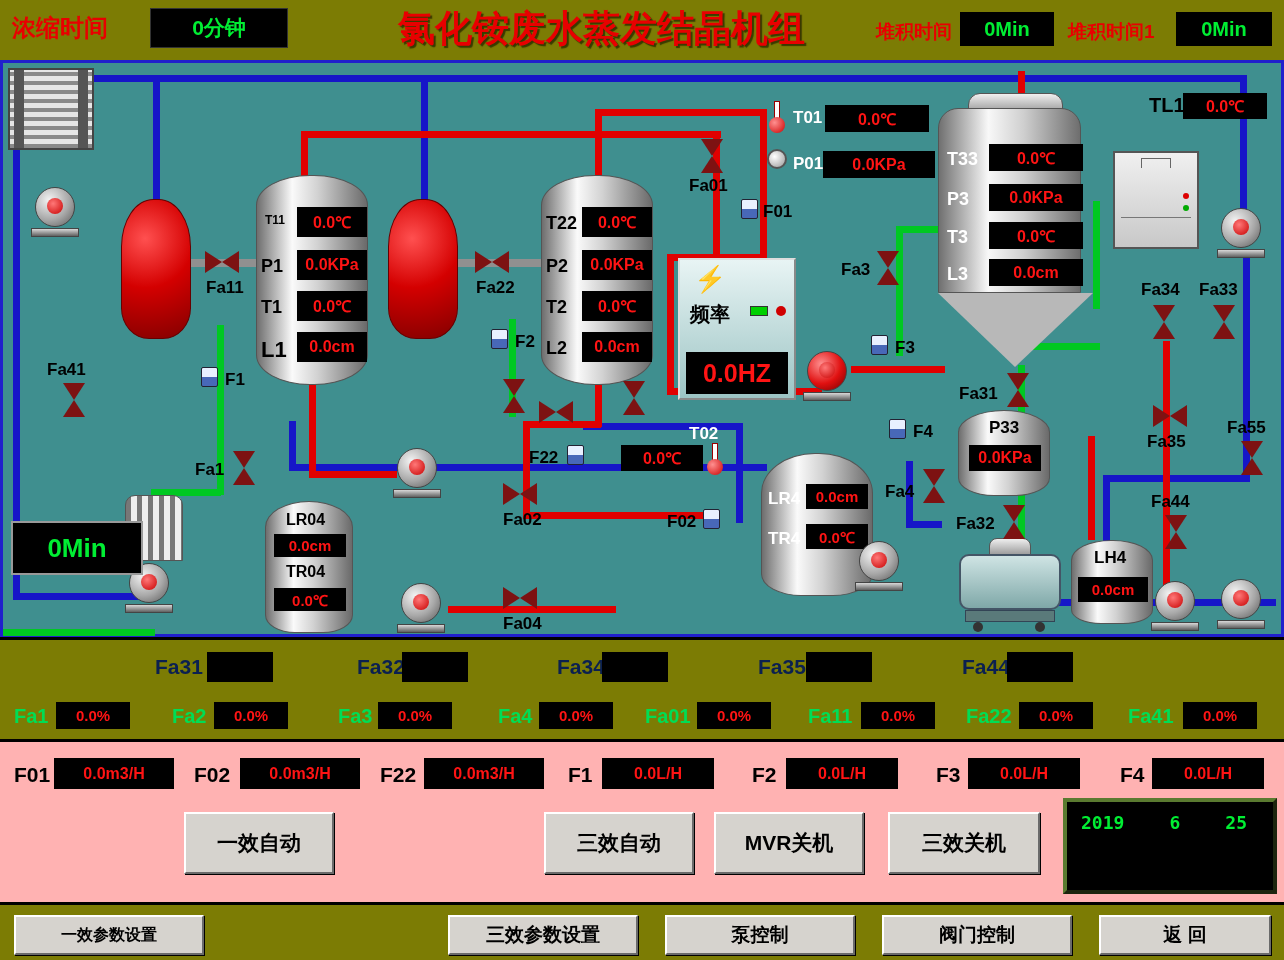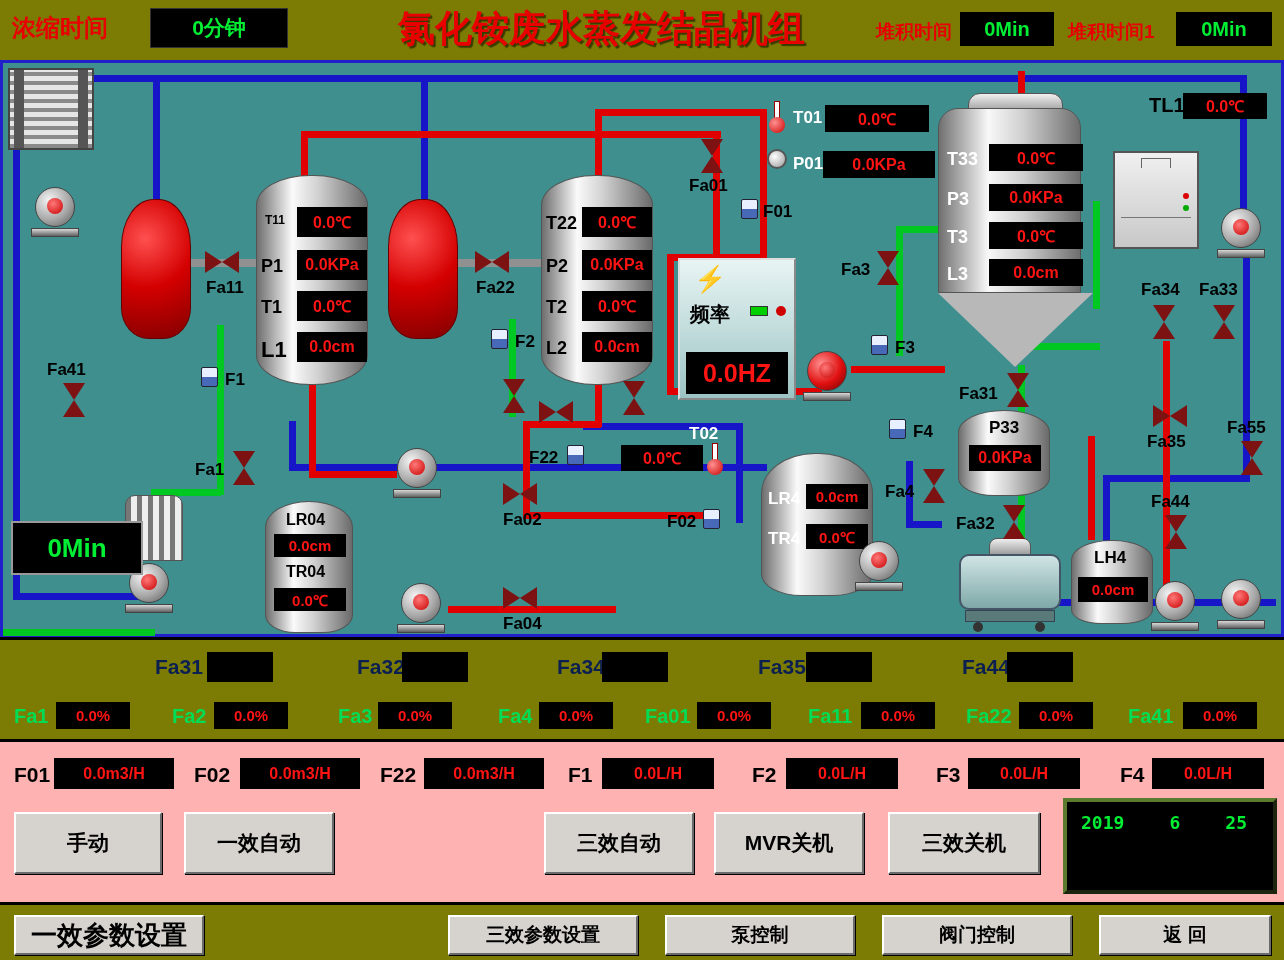--- a/index.html
+++ b/index.html
@@ -333,36 +333,35 @@
     <div class="dv" style="left:424px;top:16px;width:120px;height:31px">0.0m3/H</div>
     <div class="lb" style="left:568px;top:22px;font-size:21px">F1</div>
     <div class="dv" style="left:602px;top:16px;width:112px;height:31px">0.0L/H</div>
     <div class="lb" style="left:752px;top:22px;font-size:21px">F2</div>
     <div class="dv" style="left:786px;top:16px;width:112px;height:31px">0.0L/H</div>
     <div class="lb" style="left:936px;top:22px;font-size:21px">F3</div>
     <div class="dv" style="left:968px;top:16px;width:112px;height:31px">0.0L/H</div>
     <div class="lb" style="left:1120px;top:22px;font-size:21px">F4</div>
     <div class="dv" style="left:1152px;top:16px;width:112px;height:31px">0.0L/H</div>
 
-    <div class="btn3d" style="left:14px;top:70px;width:148px;height:62px">手动</div>
     <div class="btn3d" style="left:184px;top:70px;width:150px;height:62px">一效自动</div>
     <div class="btn3d" style="left:544px;top:70px;width:150px;height:62px">三效自动</div>
     <div class="btn3d" style="left:888px;top:70px;width:152px;height:62px">三效关机</div>
     <div class="btn3d" style="left:714px;top:70px;width:150px;height:62px">MVR关机</div>
 
     <div class="abs" style="left:1063px;top:56px;width:214px;height:96px;background:#000;border:4px outset #5a7a30">
       <div style="color:#00ee33;font-family:'DejaVu Sans Mono',monospace;font-weight:bold;font-size:18px;display:flex;justify-content:space-between;padding:10px 26px 0 14px">
         <span>2019</span>
         <span>6</span>
         <span>25</span>
       </div>
     </div>
   </div>
 
   <div class="abs" style="left:0;top:905px;width:1284px;height:55px;background:#7c7c04">
-    <div class="btn3d" style="left:14px;top:10px;width:190px;height:40px;font-size:26px">一效参数设置</div>
+    <div class="btn3d" style="left:14px;top:10px;width:190px;height:40px;font-size:16px">一效参数设置</div>
     <div class="btn3d" style="left:448px;top:10px;width:190px;height:40px;font-size:19px">三效参数设置</div>
     <div class="btn3d" style="left:882px;top:10px;width:190px;height:40px;font-size:19px">阀门控制</div>
     <div class="btn3d" style="left:665px;top:10px;width:190px;height:40px;font-size:19px">泵控制</div>
     <div class="btn3d" style="left:1099px;top:10px;width:172px;height:40px;font-size:19px">返 回</div>
   </div>
 
 </div>
 
 </body></html>

